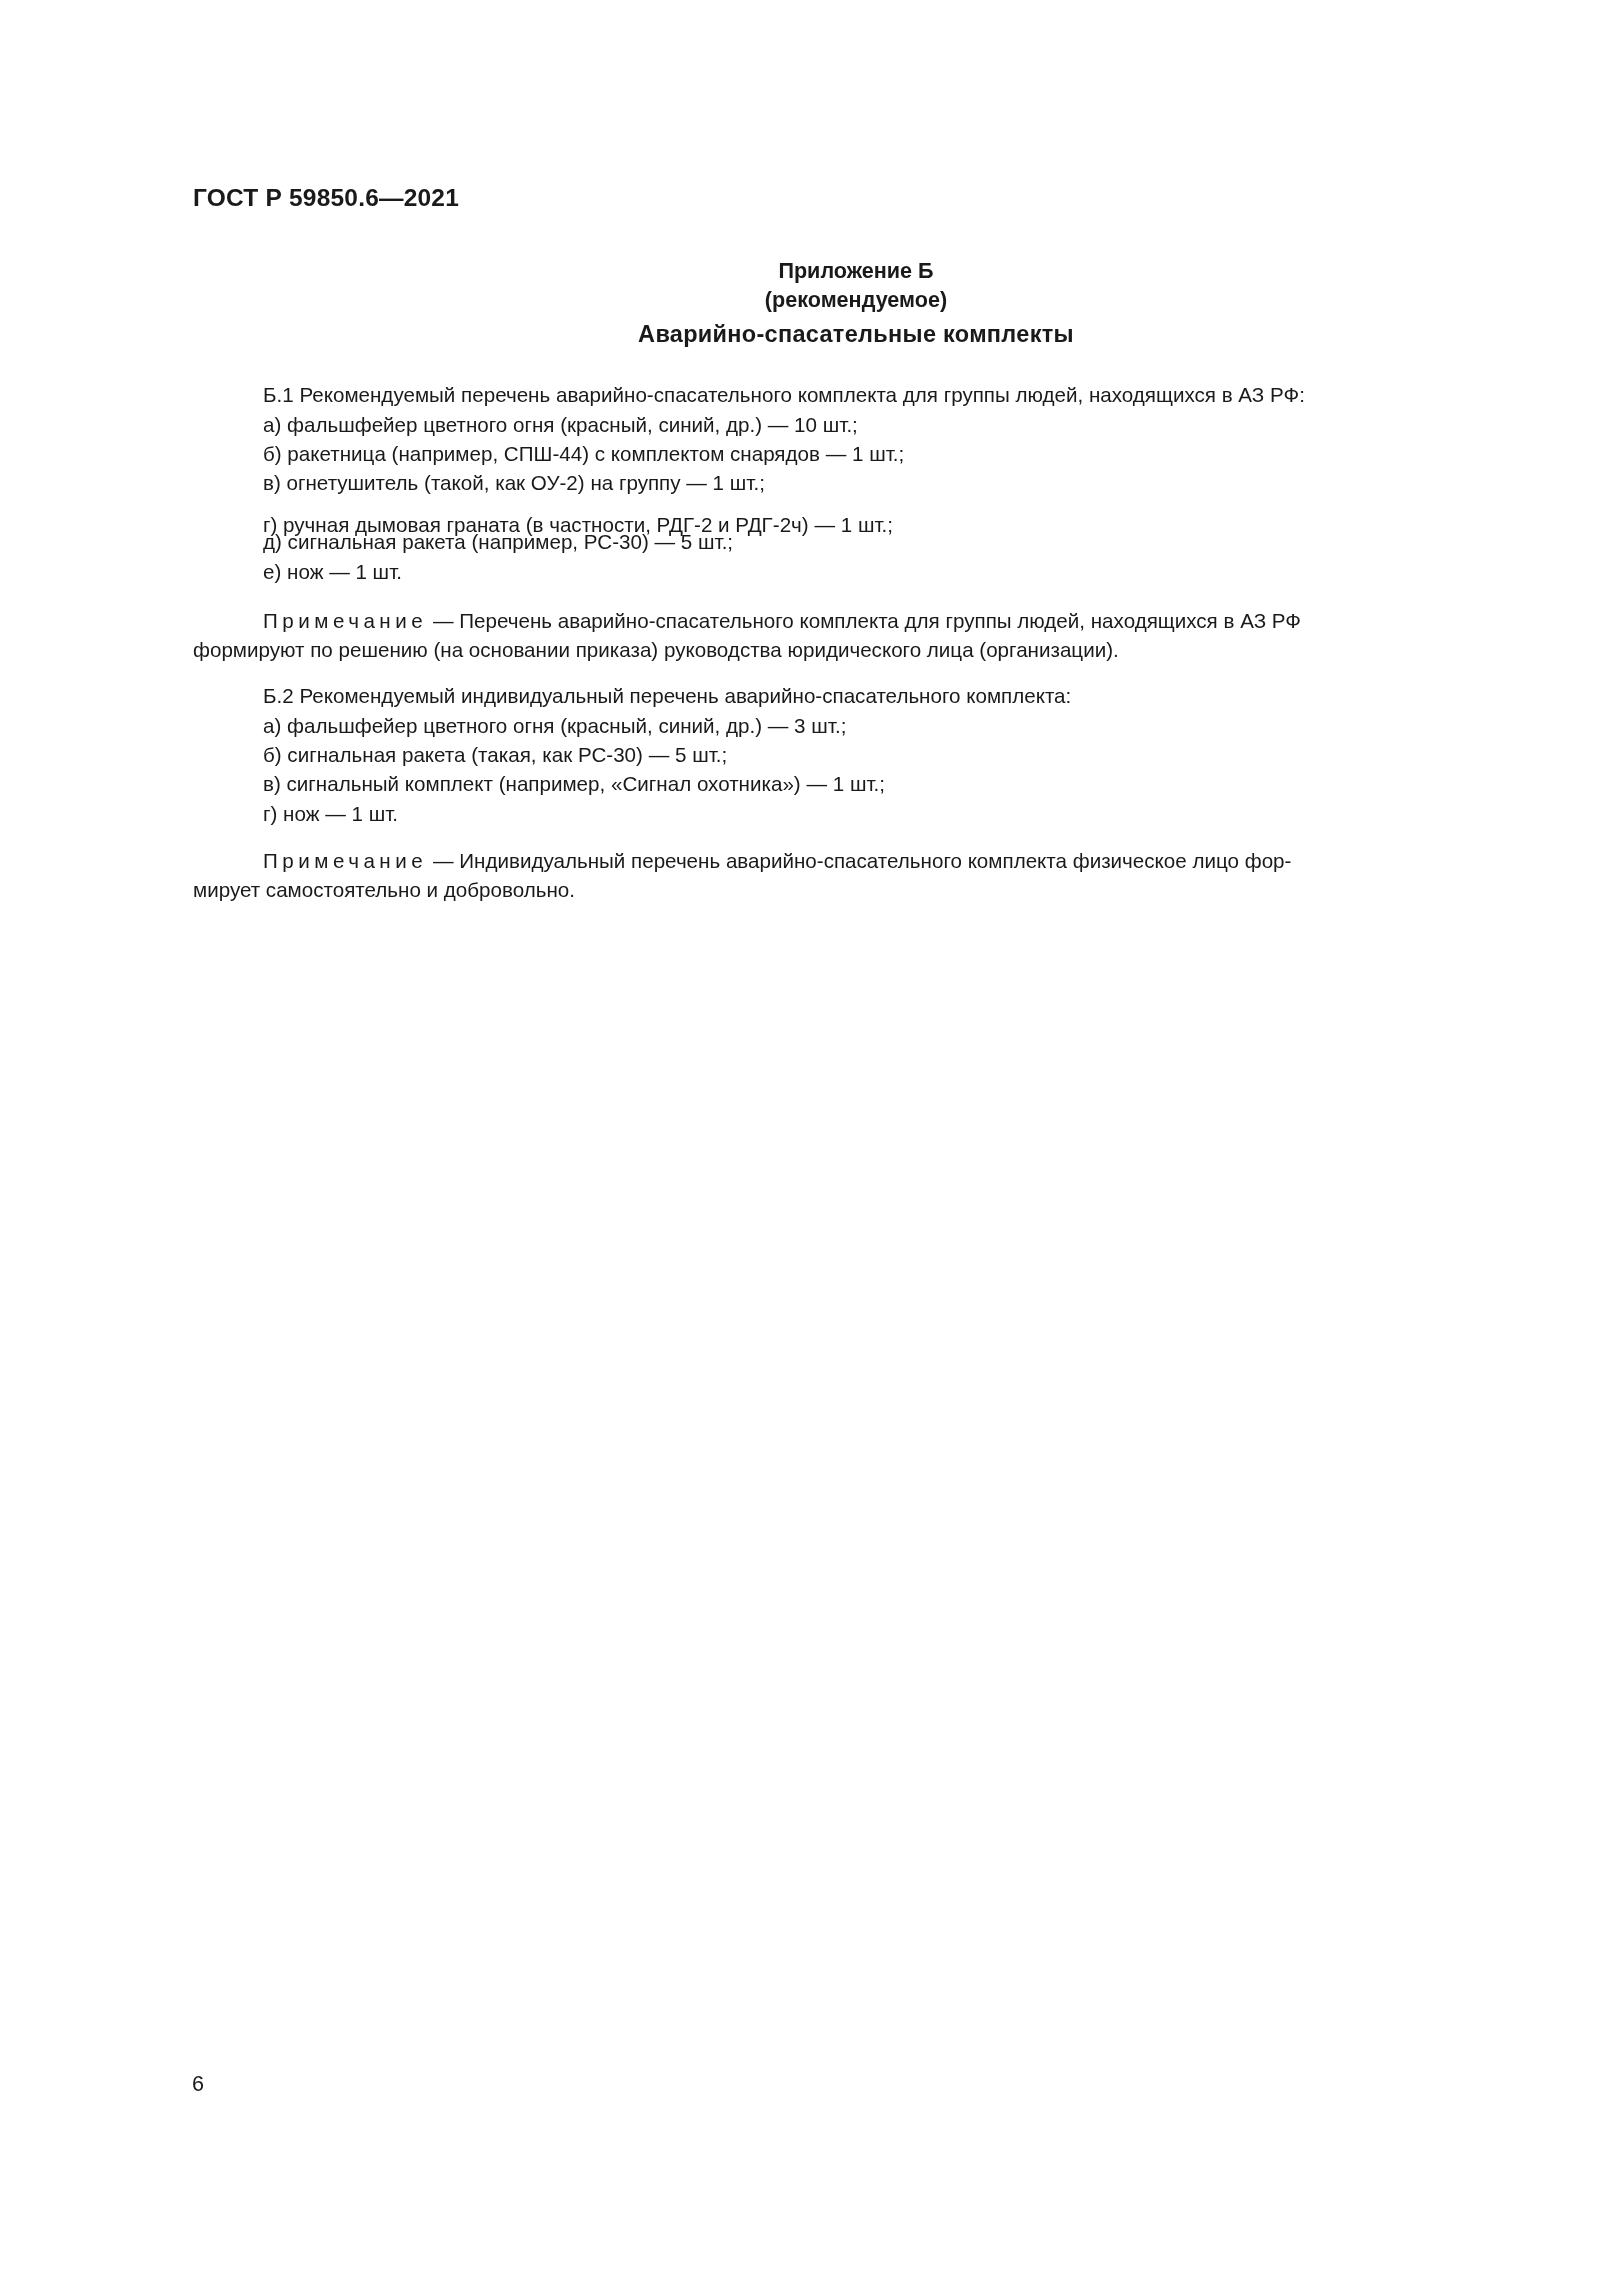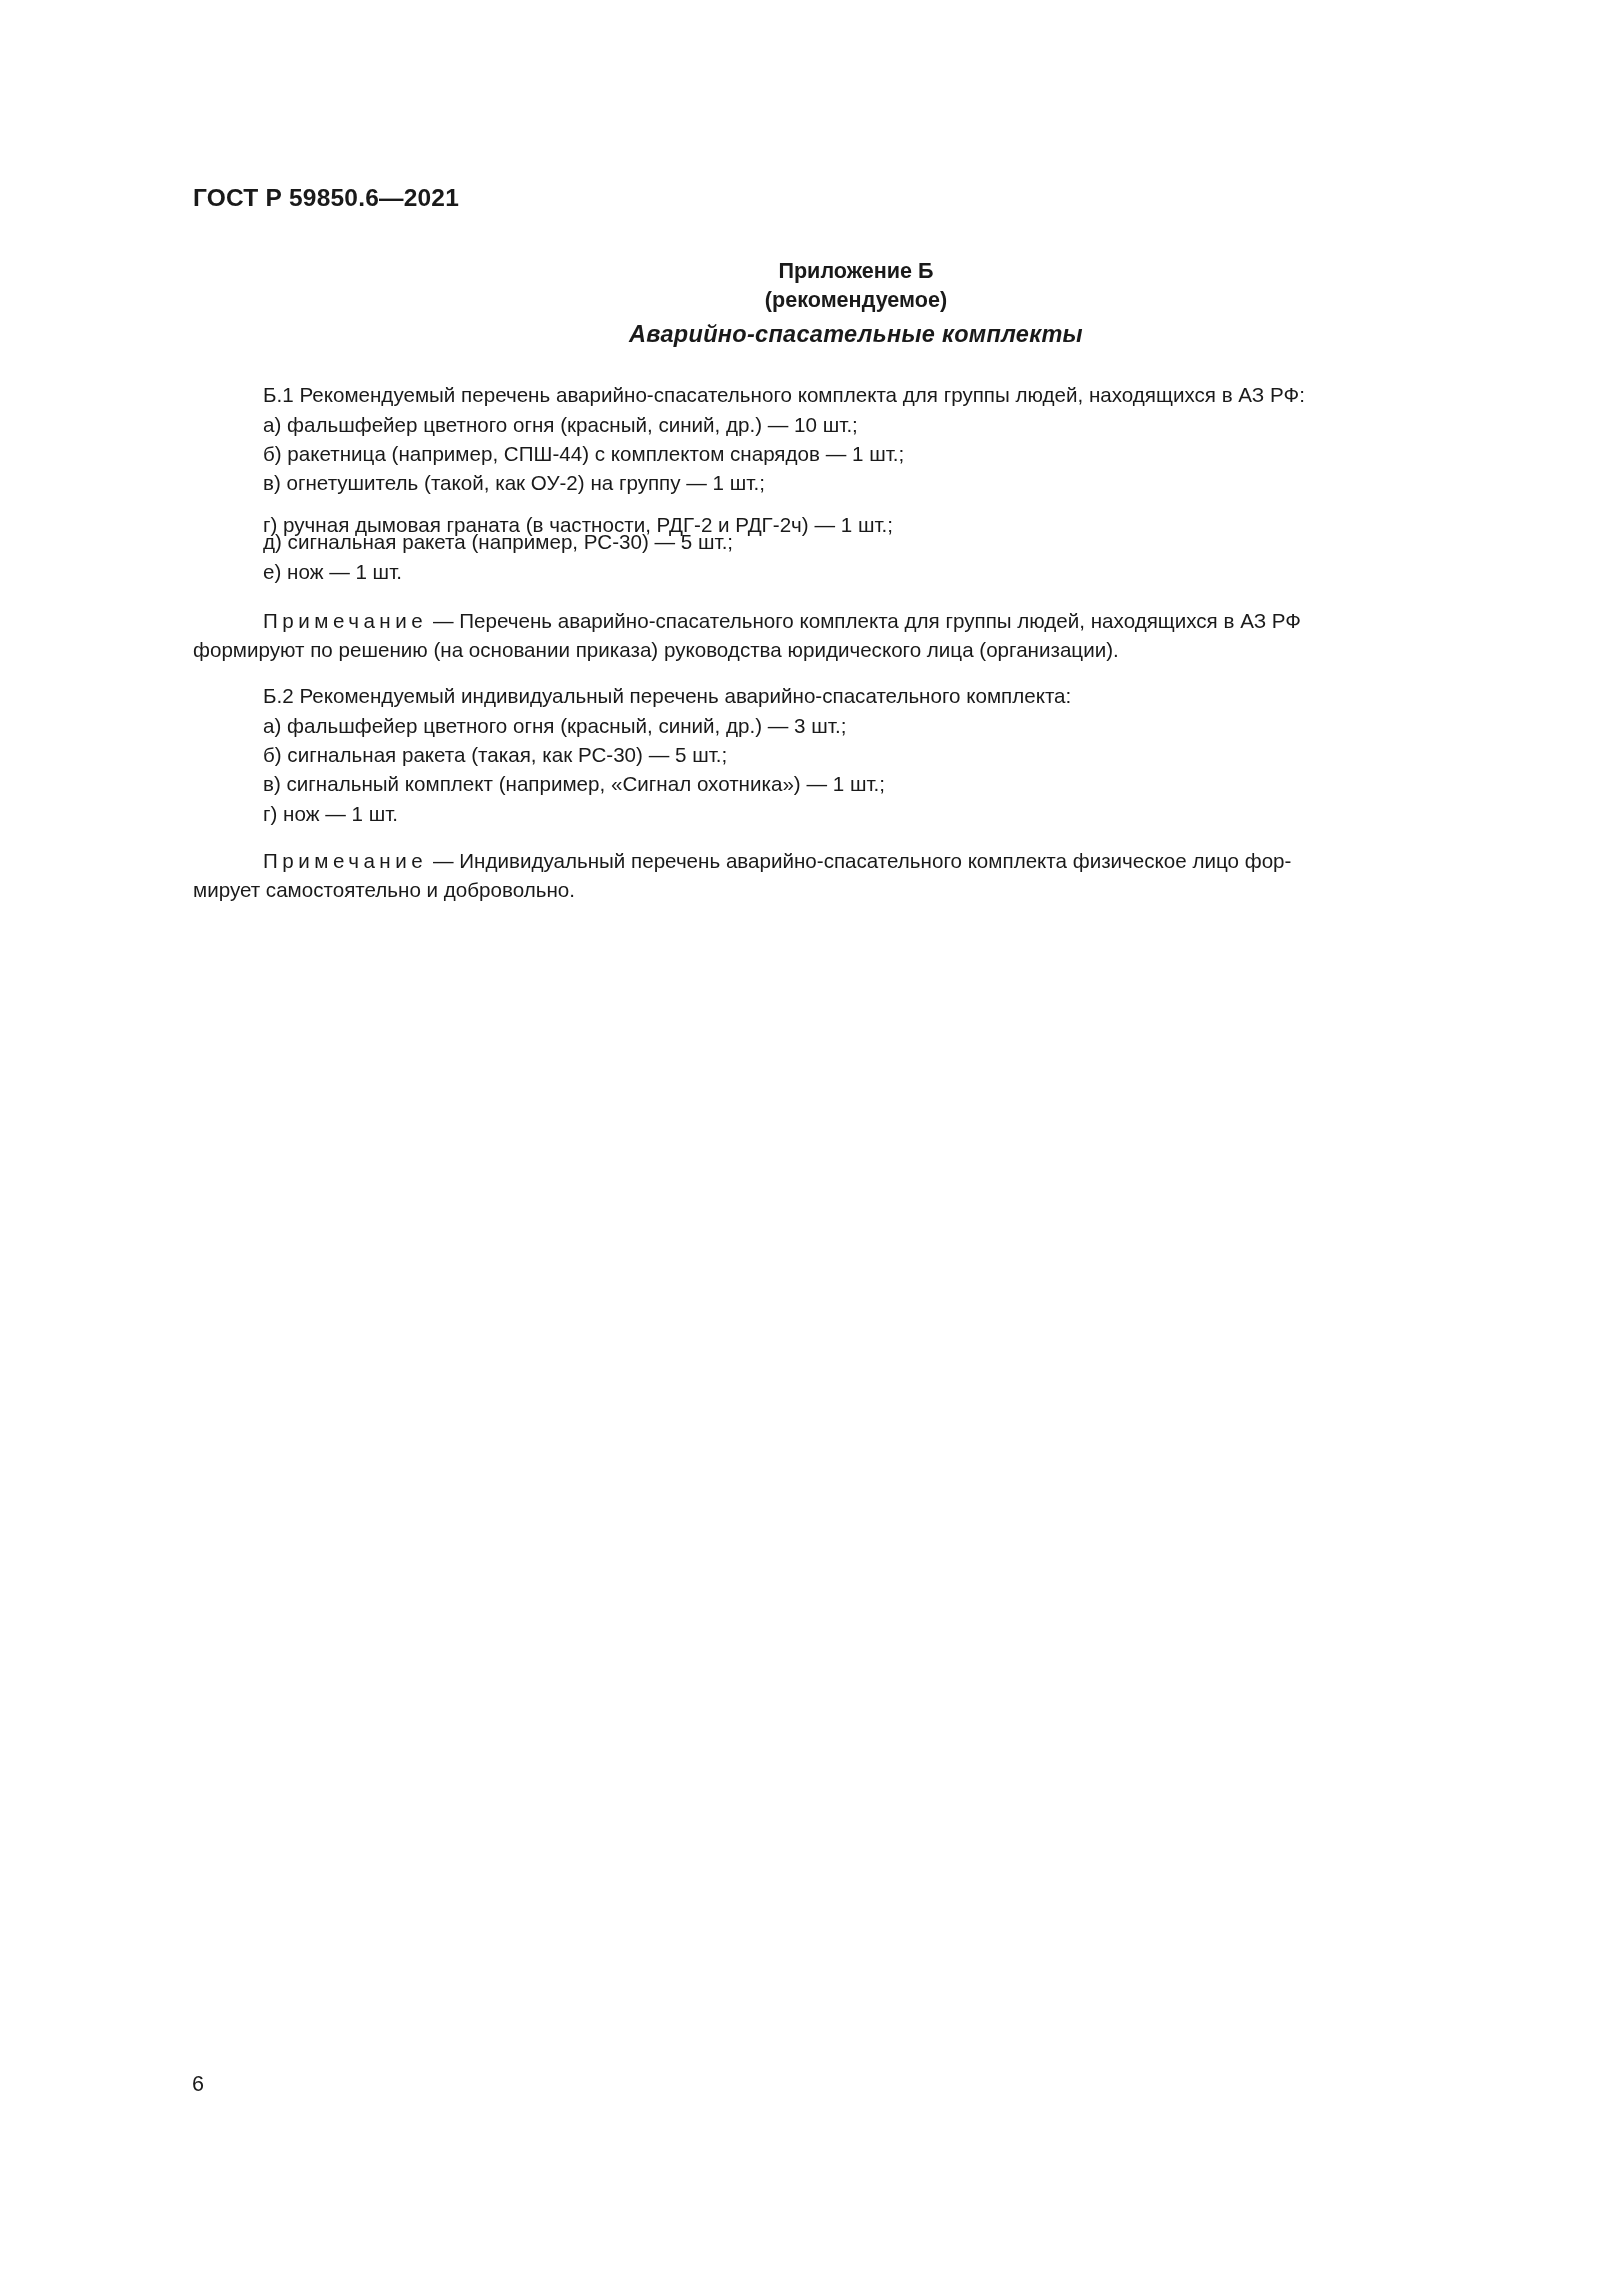--- a/index.html
+++ b/index.html
@@ -2,21 +2,21 @@
 <html><head>
   <meta charset="utf-8">
   <style>
     html, body { margin: 0; padding: 0; background: #ffffff; }
     body { width: 1621px; height: 2293px; position: relative; overflow: hidden;
            font-family: "Liberation Sans", sans-serif; color: #1a1a1a; }
     .doc-code { position: absolute; left: 193px; top: 148px; font-size: 24.5px; font-weight: bold; letter-spacing: 0.2px; margin-top: 36px; }
     .annex { position: absolute; left: 193px; width: 1326px; text-align: center; font-weight: bold; font-size: 21.6px; margin-top: 32px; }
     .annex-title { top: 226px; }
     .annex-status { top: 255px; }
-    .section-heading { position: absolute; left: 193px; width: 1326px; text-align: center; top: 321px; font-weight: bold; font-size: 23.5px; letter-spacing: 0.3px; font-style: italic; }
+    .section-heading { position: absolute; left: 193px; width: 1326px; text-align: center; top: 321px; font-weight: bold; font-size: 23.5px; letter-spacing: 0.3px; }
     .line { position: absolute; font-size: 20.6px; white-space: nowrap; line-height: 23.5px; }
     .ind { left: 263px; text-align: center; }
     .flush { left: 193px; }
     .note-label { letter-spacing: 4.5px; }
     .page-num { position: absolute; left: 192px; top: 2071px; font-size: 21.6px; }
   </style>
 </head>
 <body>
 
 <div class="doc-code">ГОСТ Р 59850.6—2021</div>

